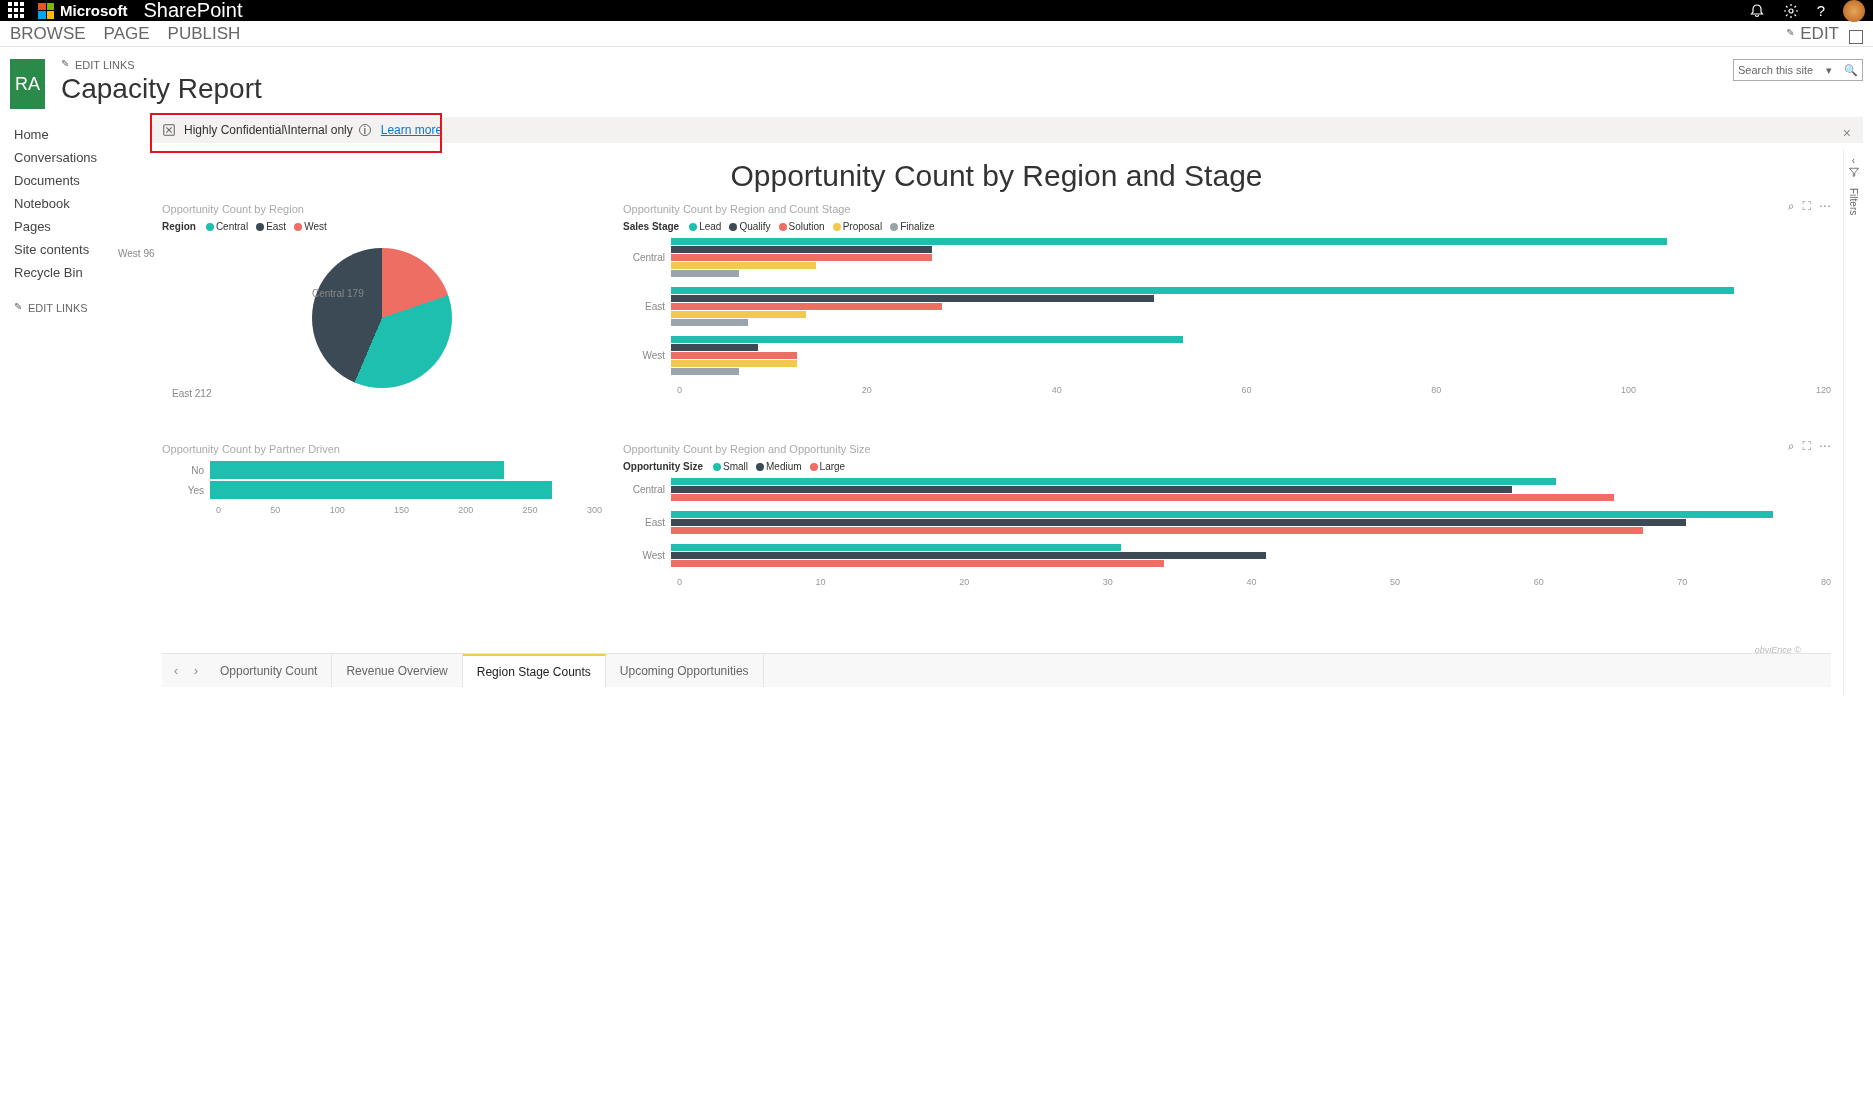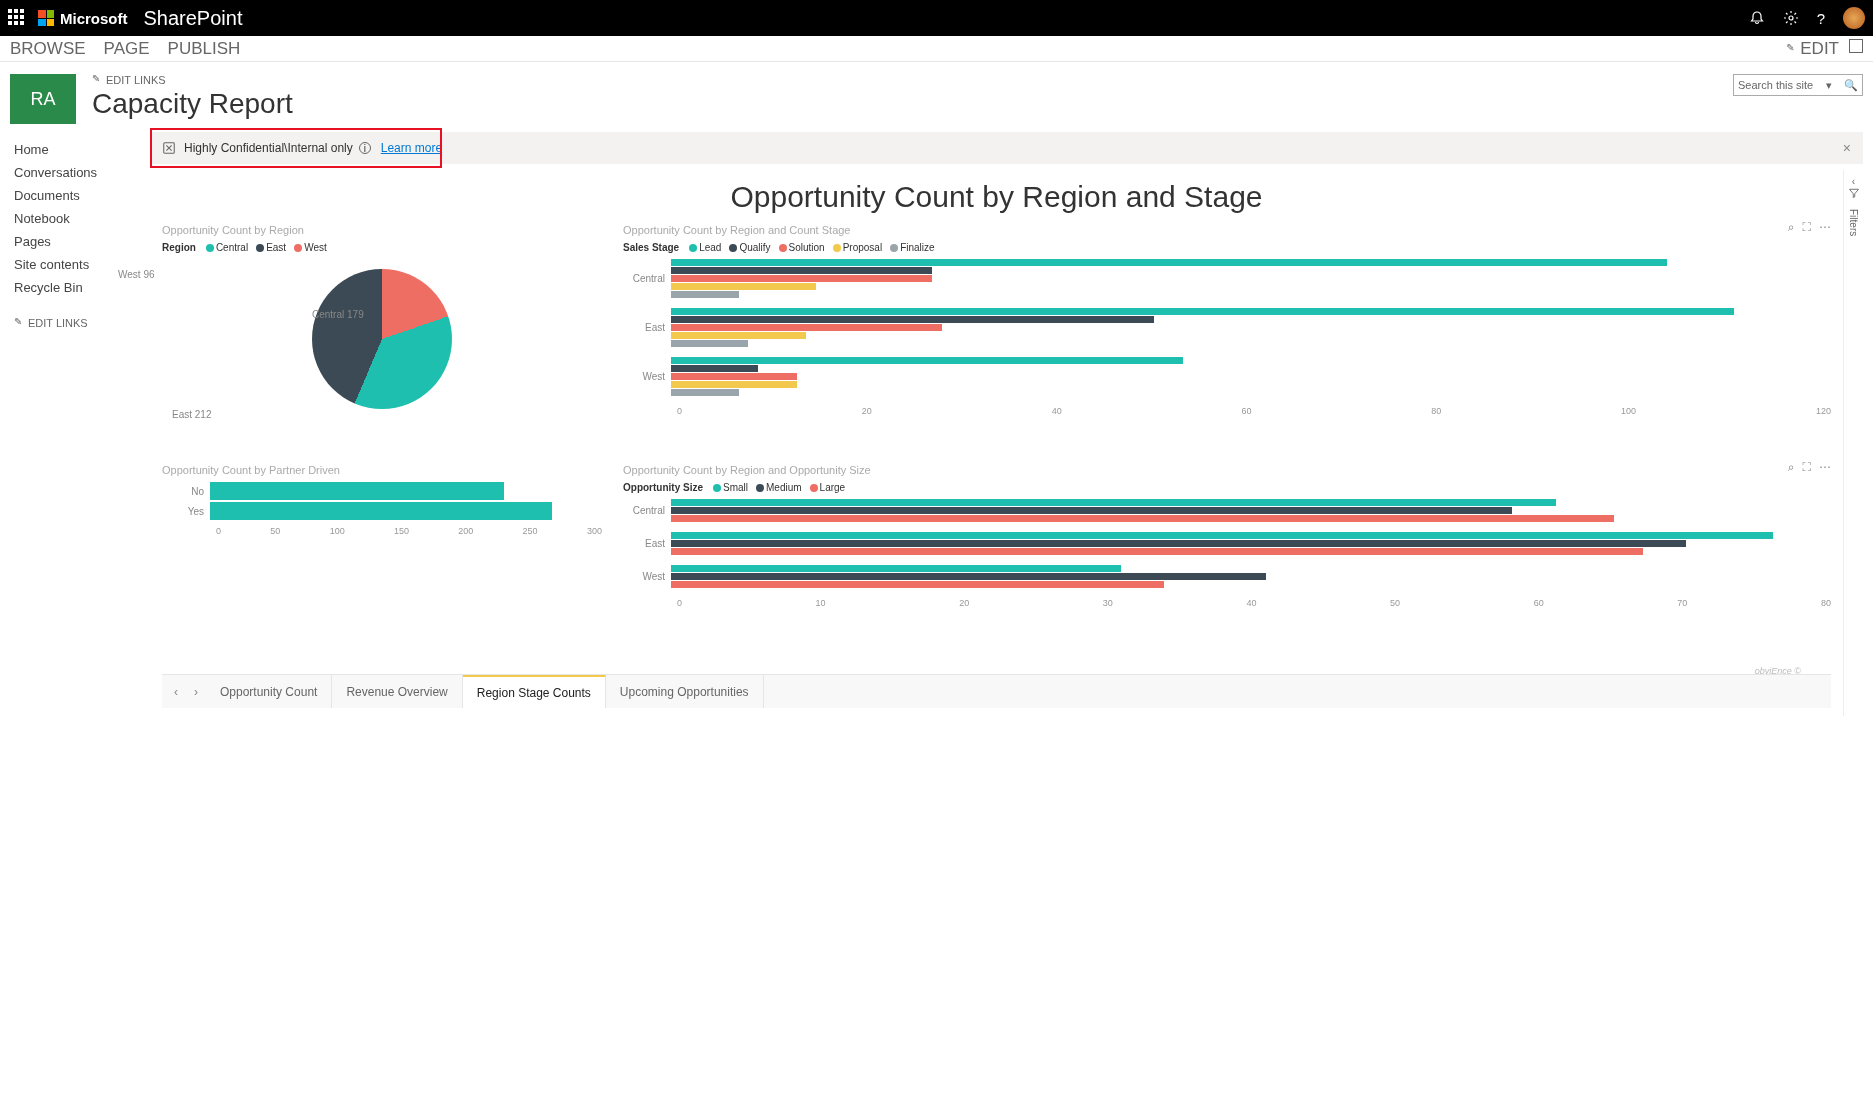--- a/index.html
+++ b/index.html
@@ -1,57 +1,57 @@
 <!DOCTYPE html>
 <html><head>
 <meta charset="utf-8">
 <style>
 * { margin:0; padding:0; box-sizing:border-box; }
 body { font-family:"Segoe UI",Arial,sans-serif; font-size:13px; color:#333; background:#fff; }
 
 
-.topbar { background:#000; height:36px; display:flex; align-items:center; color:#fff; padding:0 8px; }
+.topbar { background:#000; height:21px; display:flex; align-items:center; color:#fff; padding:0 8px; }
 .waffle { width:18px; height:18px; display:grid; grid-template-columns:repeat(3,4px); grid-template-rows:repeat(3,4px); gap:2px; margin-right:12px; cursor:pointer;}
 .waffle span { background:#fff; }
 .ms-logo { display:flex; align-items:center; margin-right:16px; }
 .ms-sq { width:16px; height:16px; display:grid; grid-template-columns:1fr 1fr; grid-template-rows:1fr 1fr; gap:1px; margin-right:6px;}
 .ms-sq .a{background:#f25022}.ms-sq .b{background:#7fba00}.ms-sq .c{background:#00a4ef}.ms-sq .d{background:#ffb900}
 .topbar-right { margin-left:auto; display:flex; align-items:center; gap:18px; }
 .topbar-right .ico { width:16px; height:16px; cursor:pointer; }
 .avatar { width:22px; height:22px; border-radius:50%; background:radial-gradient(circle,#e6a756,#b85c1e); cursor:pointer;}
 
 
 .ribbon { height:26px; border-bottom:1px solid #e5e5e5; display:flex; align-items:center; padding:0 10px; font-size:17px; color:#666; }
 .ribbon .tab { margin-right:18px; cursor:pointer; }
-.ribbon-right { margin-left:auto; display:flex; align-items:flex-start; gap:10px; }
+.ribbon-right { margin-left:auto; display:flex; align-items:flex-end; gap:10px; }
 .ribbon-right .edit-btn { display:flex; align-items:center; gap:4px; cursor:pointer; }
 .ribbon-right .focus-btn { width:14px; height:14px; border:1.5px solid #666; cursor:pointer; }
 
 
 .header { display:flex; padding:12px 10px 8px 10px; align-items:flex-start; }
-.site-icon { width:66px; height:50px; background:#2a8a4a; color:#fff; display:flex; align-items:center; justify-content:center; font-size:18px; font-weight:300; }
+.site-icon { width:35px; height:50px; background:#2a8a4a; color:#fff; display:flex; align-items:center; justify-content:center; font-size:18px; font-weight:300; }
 .title-area { margin-left:16px; flex:1; }
 .edit-links { font-size:11px; color:#666; display:flex; align-items:center; gap:4px; cursor:pointer;}
 .page-title { font-size:28px; font-weight:300; color:#333; margin-top:2px;}
 .search-wrap { margin-left:auto; }
 .search-box { display:flex; align-items:center; border:1px solid #ababab; height:22px; width:130px; padding:0 4px; font-size:11px; color:#666; justify-content:space-between;}
 .search-box .mag { font-size:11px; }
 
 
 .main { display:flex; }
 .leftnav { width:150px; padding:6px 0 0 14px; font-size:13px; }
 .leftnav .nav-item { padding:4px 0; color:#444; cursor:pointer; }
 .leftnav .nav-edit { margin-top:18px; font-size:11px; color:#666; display:flex; align-items:center; gap:4px; cursor:pointer;}
 
 .content { flex:1; padding:0 10px 0 0; }
 .embed-lbl { font-size:14px; color:#666; font-weight:400; margin:2px 0 6px 30px; }
 
 
 .banner-wrap { position:relative; }
-.banner { background:#f3f2f1; height:32px; display:flex; align-items:center; padding:0 12px; font-size:12px; color:#323130; }
+.banner { background:#f3f2f1; height:26px; display:flex; align-items:center; padding:0 12px; font-size:12px; color:#323130; }
 .banner .shield { margin-right:8px; }
 .banner a { color:#0078d4; text-decoration:underline; margin-left:10px; font-size:12px;}
 .banner .info { margin-left:6px; font-size:10px; border:1px solid #666; border-radius:50%; width:12px; height:12px; display:inline-flex; align-items:center; justify-content:center; }
 .banner-close { position:absolute; right:12px; top:8px; font-size:14px; color:#888; cursor:pointer; }
 .redbox { position:absolute; left:0; top:-4px; width:292px; height:40px; border:2px solid #e81123; pointer-events:none; }
 
 
 .report { position:relative; display:flex; margin-top:6px; }
 .report-body { flex:1; position:relative; padding:4px 12px 8px 12px; }
 .filters-rail { width:20px; border-left:1px solid #eee; display:flex; flex-direction:column; align-items:center; padding-top:6px; color:#666; font-size:10px; }

